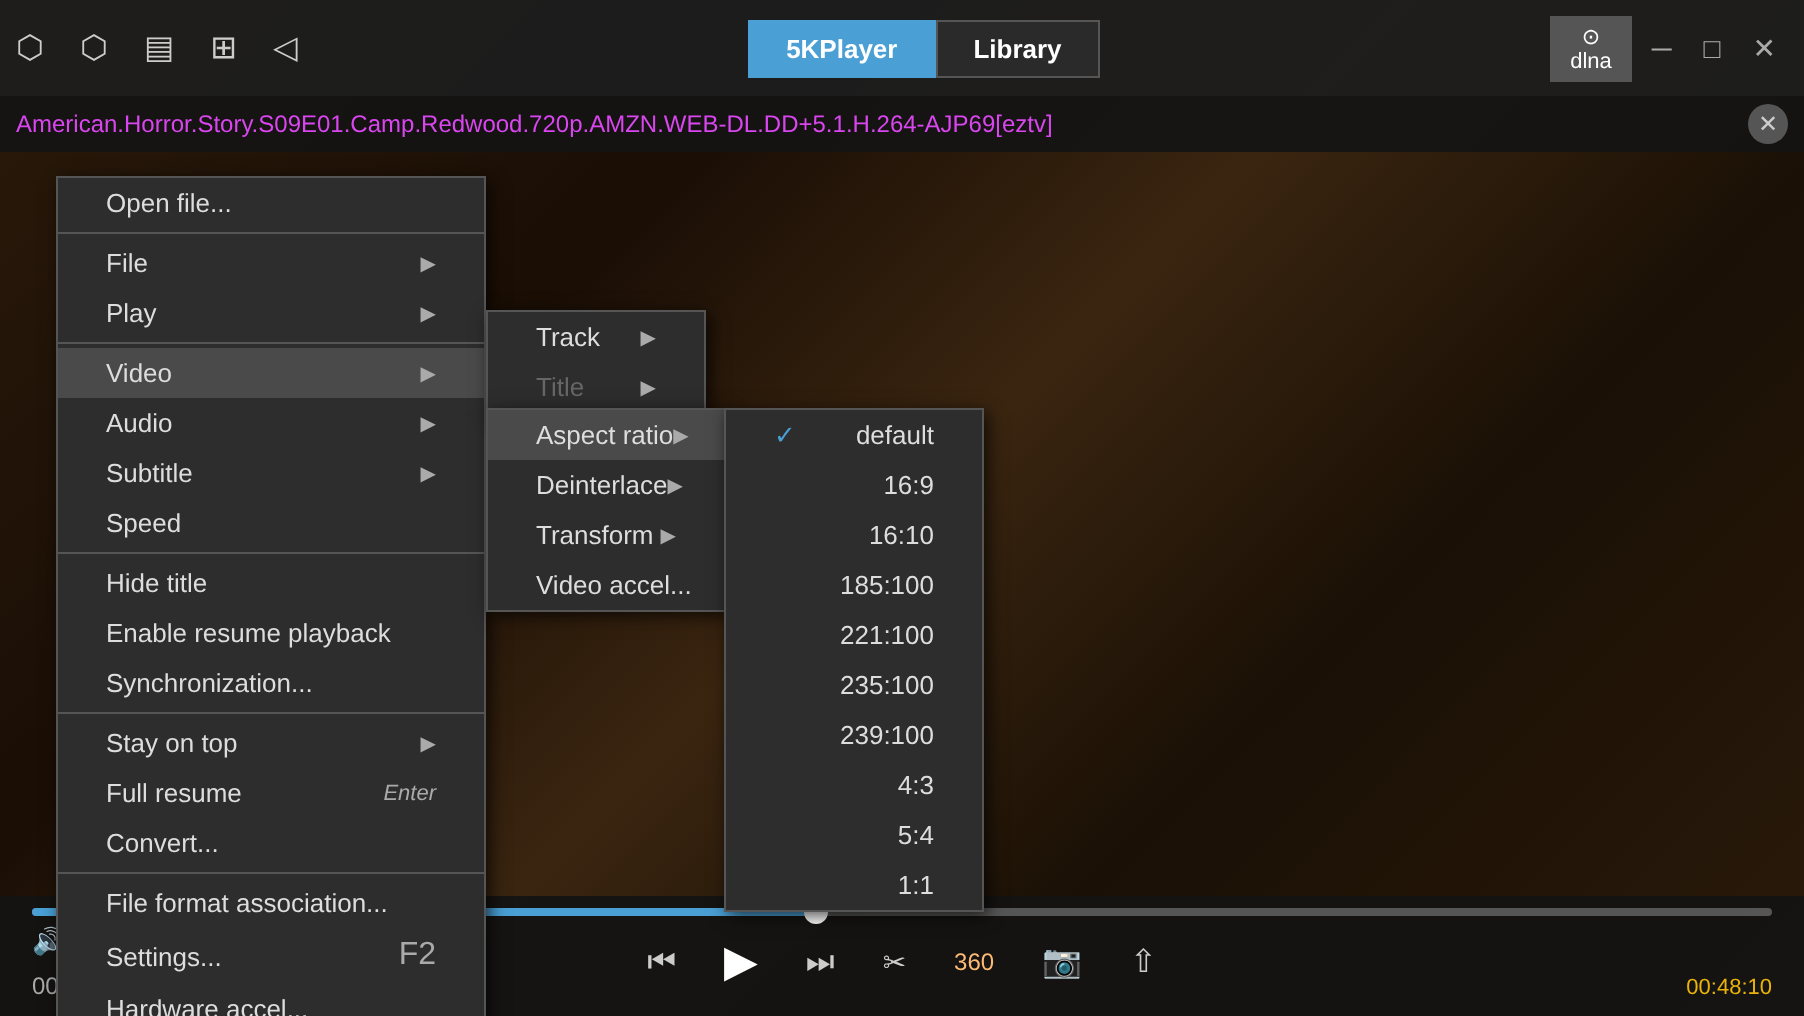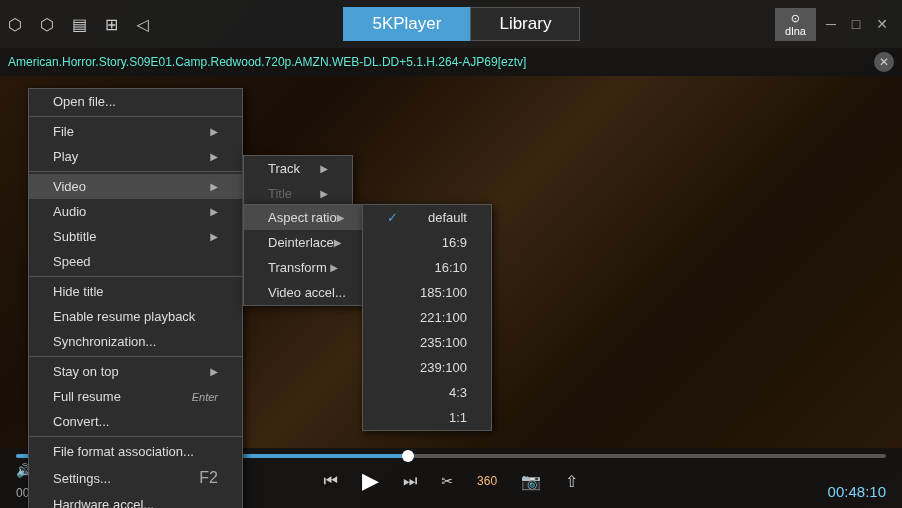--- a/index.html
+++ b/index.html
@@ -15,22 +15,22 @@
     .top-bar {
       position: absolute; top: 0; left: 0; right: 0; height: 48px;
       background: rgba(30,30,30,0.95);
       display: flex; align-items: center; justify-content: space-between;
       padding: 0 8px; z-index: 100;
     }
     .top-bar-icons { display: flex; gap: 18px; align-items: center; }
     .top-bar-icon { color: #ccc; font-size: 16px; cursor: pointer; }
     .top-bar-tabs { display: flex; gap: 0; }
     .tab-btn {
-      padding: 6px 28px; color: #fff; font-size: 17px; cursor: pointer;
-      border: 1px solid #555; background: #2a2a2a;
+      padding: 6px 18px; color: #fff; font-size: 13px; cursor: pointer;
+      border: 1px solid #555; background: #2a2a2a; font-weight: bold;
     }
     .tab-btn.active { background: #4a9fd4; border-color: #4a9fd4; }
     .top-bar-right { display: flex; gap: 4px; align-items: center; }
     .win-btn { color: #aaa; font-size: 14px; cursor: pointer; padding: 2px 6px; }
     .dlna-btn {
       background: #555; color: #fff; padding: 4px 10px; font-size: 11px;
       cursor: pointer; display: flex; flex-direction: column; align-items: center;
     }
 
     
@@ -38,41 +38,41 @@
       position: absolute; top: 48px; left: 0; right: 0; height: 28px;
       background: rgba(20,20,20,0.9); display: flex; align-items: center;
       padding: 0 8px; z-index: 100;
     }
     .title-bar-close {
       position: absolute; right: 8px; top: 4px;
       width: 20px; height: 20px; background: #555; border-radius: 50%;
       display: flex; align-items: center; justify-content: center;
       color: #ccc; font-size: 12px; cursor: pointer;
     }
-    .title-text { color: #5eead4; font-size: 12px; }
+    .title-text { color: #d946ef; font-size: 12px; }
 
     
     .bottom-bar {
       position: absolute; bottom: 0; left: 0; right: 0; height: 60px;
       background: rgba(20,20,20,0.92); z-index: 100;
       display: flex; flex-direction: column; padding: 6px 16px 4px;
     }
     .progress-bar {
       height: 4px; background: #555; border-radius: 2px; margin-bottom: 8px; position: relative;
     }
     .progress-fill { height: 100%; background: #4a9fd4; border-radius: 2px; width: 45%; }
     .progress-thumb {
       position: absolute; top: -4px; left: 45%; width: 12px; height: 12px;
       background: #fff; border-radius: 50%; transform: translateX(-50%);
     }
     .controls-row { display: flex; align-items: center; justify-content: center; gap: 16px; }
     .ctrl-btn { color: #ccc; font-size: 16px; cursor: pointer; padding: 2px 4px; }
     .ctrl-btn.play { font-size: 22px; color: #fff; }
     .time-left { position: absolute; bottom: 8px; left: 16px; color: #aaa; font-size: 12px; }
-    .time-right { position: absolute; bottom: 8px; right: 16px; color: #7dd3fc; font-size: 15px; }
+    .time-right { position: absolute; bottom: 8px; right: 16px; color: #eab308; font-size: 11px; }
 
     
     .menu-l1 {
       position: absolute; top: 88px; left: 28px; width: 215px;
       background: #2d2d2d; border: 1px solid #555; z-index: 200;
       box-shadow: 2px 2px 8px rgba(0,0,0,0.7);
     }
     .menu-item {
       padding: 5px 24px; color: #ddd; cursor: pointer; display: flex;
       align-items: center; justify-content: space-between; white-space: nowrap;
@@ -246,20 +246,23 @@
     <span>221:100</span>
   </div>
   <div class="menu-item no-check">
     <span>235:100</span>
   </div>
   <div class="menu-item no-check">
     <span>239:100</span>
   </div>
   <div class="menu-item no-check">
     <span>4:3</span>
+  </div>
+  <div class="menu-item no-check">
+    <span>5:4</span>
   </div>
   <div class="menu-item no-check">
     <span>1:1</span>
   </div>
 </div>
 
 <div class="bottom-bar">
   <div class="progress-bar">
     <div class="progress-fill"></div>
     <div class="progress-thumb"></div>

